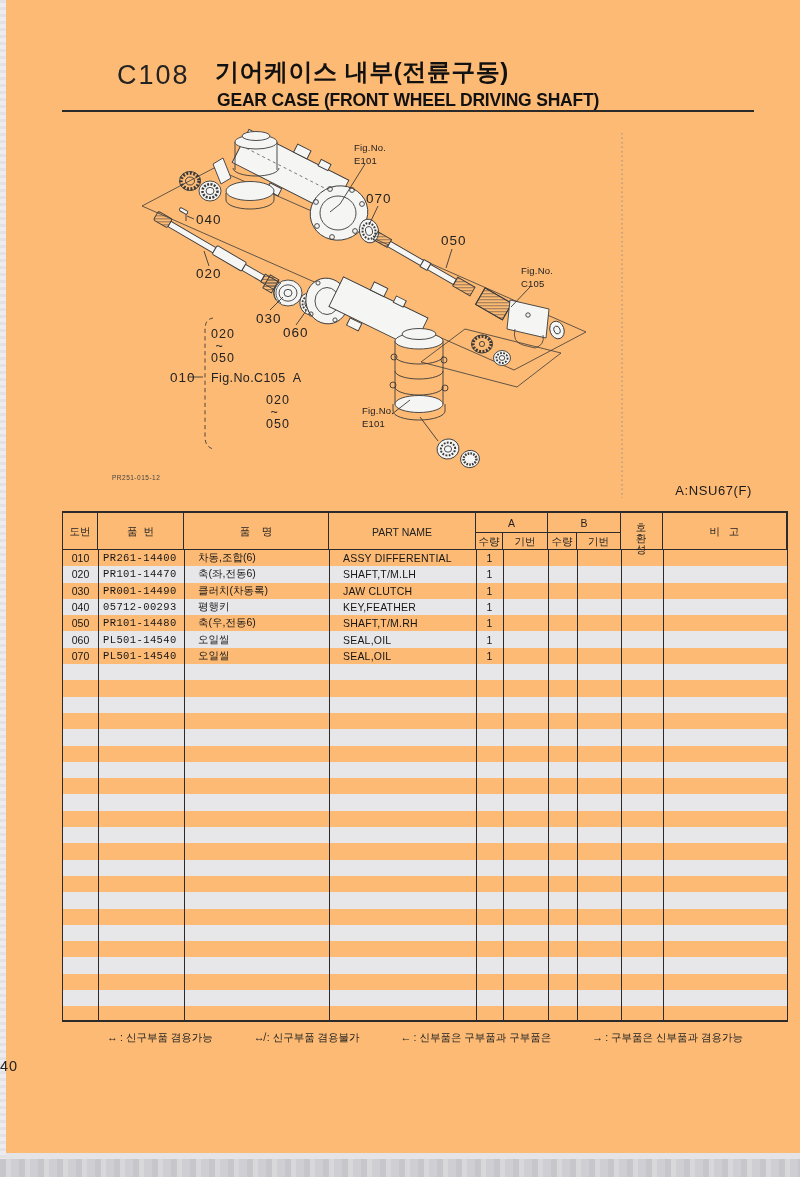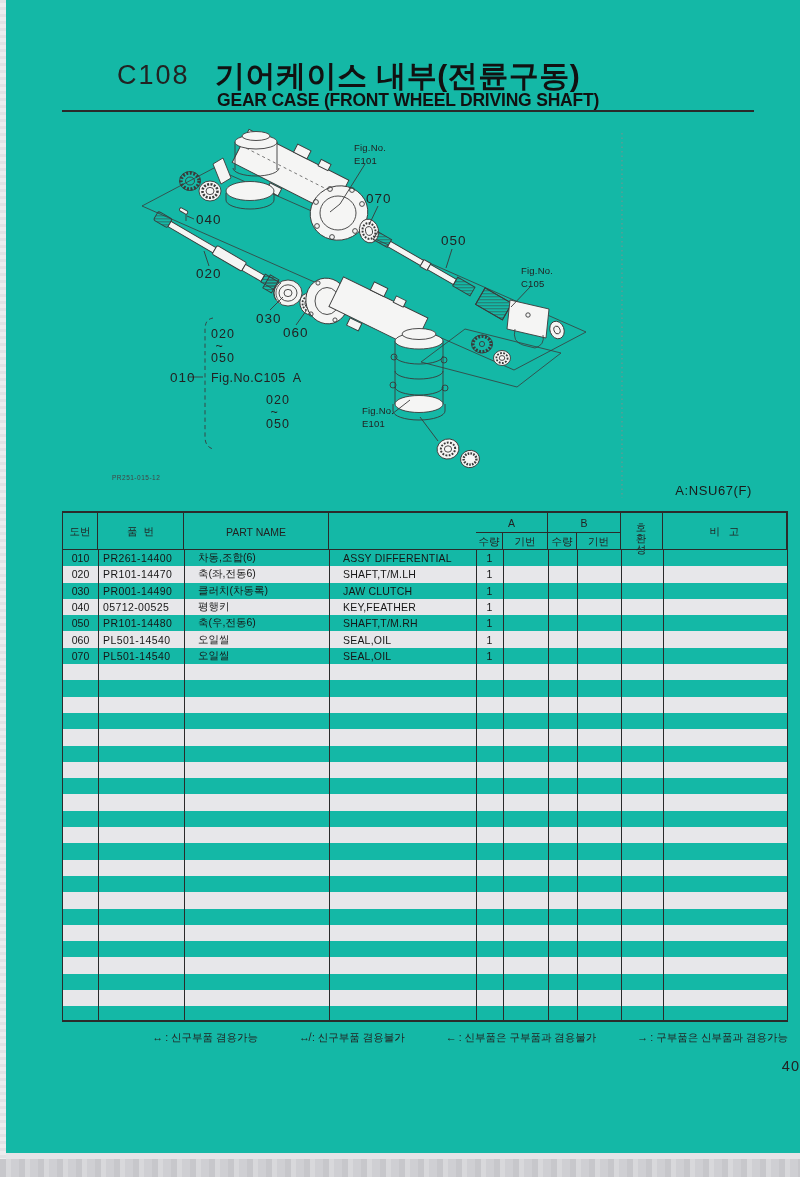--- a/index.html
+++ b/index.html
@@ -1,27 +1,27 @@
 <!DOCTYPE html>
 <html><head>
 <meta charset="utf-8">
 <style>
   html,body{margin:0;padding:0;background:#888;}
-  .page{position:relative;width:800px;height:1177px;background:#14b8a6;overflow:hidden;
+  .page{position:relative;width:800px;height:1177px;background:#fdba74;overflow:hidden;
         font-family:"Liberation Sans","DejaVu Sans",sans-serif;color:#1b1b1b;}
   
   .edge-left{position:absolute;left:0;top:0;width:6px;height:1177px;
      background:repeating-linear-gradient(to bottom,#e2e2e5 0 3px,#ececee 3px 7px);}
   .edge-bottom{position:absolute;left:0;top:1159px;width:800px;height:18px;
      background:repeating-linear-gradient(90deg,#c7c7cb 0 6px,#d8d8db 6px 11px,#cfcfd3 11px 19px);}
   .edge-bottom-soft{position:absolute;left:0;top:1153px;width:800px;height:6px;background:#e4e4e7;}
 
   
   .h-code{position:absolute;left:117px;top:60px;font-size:27px;letter-spacing:2px;color:#222;}
-  .h-ko{position:absolute;left:215px;top:56px;font-size:30px;font-weight:bold;letter-spacing:0.5px;color:#111;}
+  .h-ko{position:absolute;left:215px;top:56px;font-size:24px;font-weight:bold;letter-spacing:0.5px;color:#111;}
   .h-en{position:absolute;left:217px;top:90px;font-size:17.5px;font-weight:bold;letter-spacing:-0.2px;color:#111;}
   .h-rule{position:absolute;left:62px;top:110px;width:692px;height:2.4px;background:#2a2a2a;}
 
   
   .dlabel{position:absolute;font-size:13.5px;letter-spacing:1px;color:#222;white-space:pre;}
   .figref{position:absolute;font-size:9.5px;line-height:13px;letter-spacing:0.2px;color:#222;white-space:pre;}
   .rangeblock{position:absolute;font-size:12.5px;line-height:12px;letter-spacing:1px;color:#222;text-align:left;white-space:pre;}
   .figbracket{position:absolute;font-size:12.5px;letter-spacing:0.4px;color:#222;white-space:pre;}
   .drawref{position:absolute;left:112px;top:474px;font-size:6.5px;letter-spacing:0.5px;color:#444;}
   .modelnote{position:absolute;right:48px;top:483px;font-size:13px;letter-spacing:0.6px;color:#1a1a1a;}
@@ -38,30 +38,30 @@
   .th-ab{border-bottom:1px solid #2b2b2b;}
   .th-compat{grid-row:1/3;writing-mode:vertical-rl;text-orientation:upright;font-size:9px;letter-spacing:0;line-height:10px;}
   .th-last{border-right:none;}
   .tbody{position:absolute;left:0;top:37px;width:100%;height:471px;
      background:repeating-linear-gradient(to bottom,rgba(0,0,0,0) 0 16.3px,#e7e7ea 16.3px 32.6px);}
   .vline{position:absolute;top:0;width:1.1px;height:100%;background:#2b2b2b;}
   .trow{position:absolute;left:0;width:100%;height:16.3px;display:grid;
         grid-template-columns:35px 86px 145px 147px 27px 45px 29px 44px 42px 1fr;
         align-items:center;font-size:10.5px;color:#161616;}
   .trow .c-no{text-align:center;}
-  .trow .c-pn{padding-left:5px;letter-spacing:0.4px;}
+  .trow .c-pn{padding-left:5px;letter-spacing:0.4px;font-family:Liberation Mono, monospace;}
   .trow .c-ko{padding-left:14px;}
   .trow .c-en{padding-left:14px;letter-spacing:0.2px;}
   .trow .c-q{text-align:center;}
 
   
-  .legend{position:absolute;left:62px;top:1031px;width:726px;display:flex;justify-content:flex-end;gap:41px;
+  .legend{position:absolute;left:62px;top:1031px;width:726px;display:flex;justify-content:center;gap:41px;
           font-size:10.5px;color:#222;white-space:pre;}
   .legend .sym{margin-right:2px;font-size:11px;}
-  .pageno{position:absolute;left:0;top:1058px;width:800px;text-align:right;font-size:14.5px;letter-spacing:1px;color:#222;}
+  .pageno{position:absolute;left:0;top:1058px;width:800px;text-align:left;font-size:14.5px;letter-spacing:1px;color:#222;}
 
   svg.art{position:absolute;left:0;top:0;}
 </style>
 </head>
 <body>
 
 <div class="page">
   <div class="edge-bottom-soft"></div>
   <div class="edge-left"></div>
   <div class="edge-bottom"></div>
@@ -253,20 +253,21 @@
 050</div>
   <div class="figref" style="left:362px;top:404px;">Fig.No.
 E101</div>
   <div class="drawref">PR251-015-12</div>
   <div class="modelnote">A:NSU67(F)</div>
 
   <div class="ptable">
     <div class="thead">
       <div class="th-span">도번</div>
       <div class="th-span">품  번</div>
+      <div class="th-span">품    명</div>
       <div class="th-span">PART NAME</div>
       <div class="th-ab" style="grid-column:5/7;grid-row:1;">A</div>
       <div class="th-ab" style="grid-column:7/9;grid-row:1;">B</div>
       <div class="th-compat" style="grid-column:9;">호환성</div>
       <div class="th-span th-last" style="grid-column:10;">비   고</div>
       <div style="grid-column:5;grid-row:2;">수량</div>
       <div style="grid-column:6;grid-row:2;">기번</div>
       <div style="grid-column:7;grid-row:2;">수량</div>
       <div style="grid-column:8;grid-row:2;">기번</div>
     </div>
@@ -312,21 +313,21 @@
         <div class="c-en">JAW CLUTCH</div>
         <div class="c-q">1</div>
         <div></div>
           <div></div>
           <div></div>
           <div></div>
           <div></div>
       </div>
       <div class="trow" style="top:48.9px;">
         <div class="c-no">040</div>
-        <div class="c-pn">05712-00525</div>
+        <div class="c-pn">05712-00293</div>
         <div class="c-ko">평행키</div>
         <div class="c-en">KEY,FEATHER</div>
         <div class="c-q">1</div>
         <div></div>
           <div></div>
           <div></div>
           <div></div>
           <div></div>
       </div>
       <div class="trow" style="top:65.2px;">
@@ -364,18 +365,18 @@
           <div></div>
           <div></div>
           <div></div>
       </div>
     </div>
   </div>
 
   <div class="legend">
     <span class="legend-item"><span class="sym">↔</span><span>: 신구부품 겸용가능</span></span>
     <span class="legend-item"><span class="sym">↮</span><span>: 신구부품 겸용불가</span></span>
-    <span class="legend-item"><span class="sym">←</span><span>: 신부품은 구부품과 겸용불가</span></span>
+    <span class="legend-item"><span class="sym">←</span><span>: 신부품은 구부품과 구부품은</span></span>
     <span class="legend-item"><span class="sym">→</span><span>: 구부품은 신부품과 겸용가능</span></span>
   </div>
 
   <div class="pageno">40</div>
 </div>
 
 </body></html>

